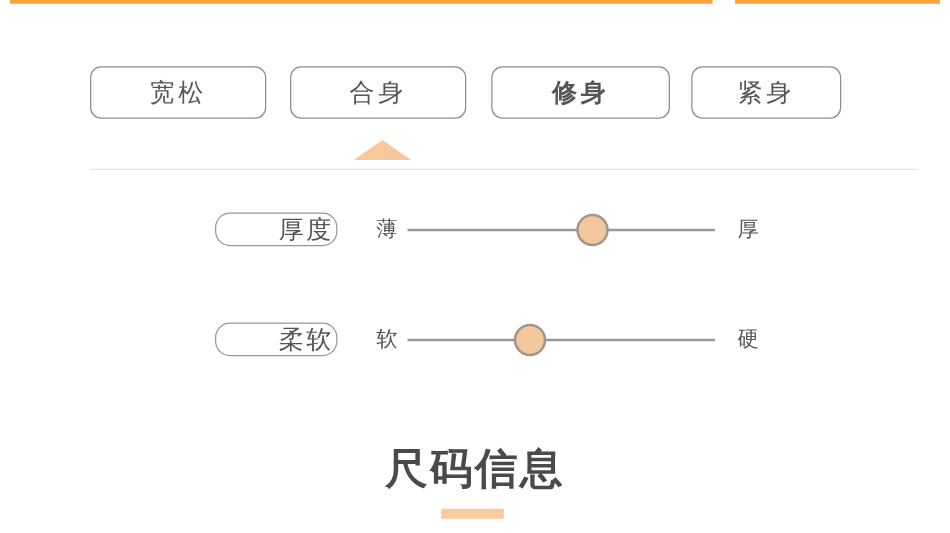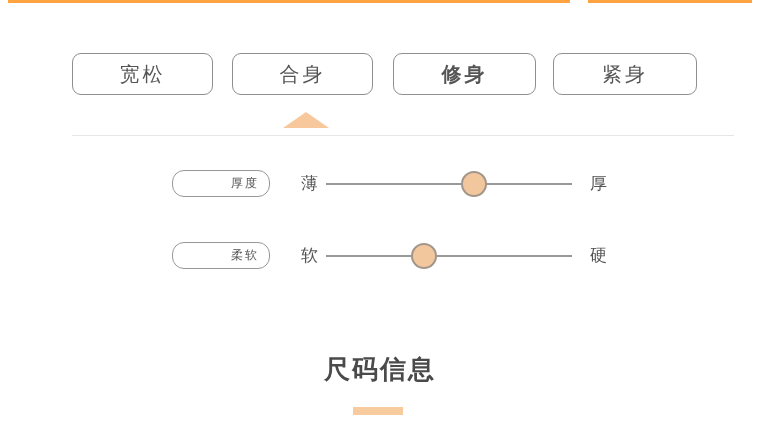--- a/index.html
+++ b/index.html
@@ -15,59 +15,59 @@
   
   .fit-tab{
     position:absolute;top:53px;height:42px;width:141px;box-sizing:border-box;
     background:#fff;border:1.5px solid #8f8f8f;border-radius:9px;
     display:flex;align-items:center;justify-content:center;
     font-size:20px;color:#555;letter-spacing:3px;cursor:pointer;
   }
   .fit-tab.t0{left:72px;}
   .fit-tab.t1{left:232px;}
   .fit-tab.t2{left:393px;width:143px;font-weight:bold;}
-  .fit-tab.t3{left:553px;width:144px;}
+  .fit-tab.t3{left:553px;width:120px;}
 
   .tab-indicator{
     position:absolute;top:112px;left:283px;width:0;height:0;
     border-left:23px solid transparent;border-right:23px solid transparent;
     border-bottom:16px solid #f8c89d;
   }
   .divider{position:absolute;top:135px;left:72px;width:662px;height:1px;background:#e6e6e6;}
 
   
   .attr-row{position:absolute;left:0;width:760px;height:28px;}
   .attr-row.r0{top:170px;}
   .attr-row.r1{top:214px;}
-  .attr-row.r2{top:242px;}
+  .attr-row.r2{top:258px;}
   .attr-badge{
     position:absolute;left:172px;top:0;width:98px;height:27px;box-sizing:border-box;
     border:1.5px solid #979797;border-radius:12px;background:#fff;
     display:flex;align-items:center;justify-content:center;
-    font-size:12px;color:#555;letter-spacing:2px;padding-left:48px;
+    font-size:20px;color:#555;letter-spacing:2px;padding-left:48px;
   }
   .attr-left{
     position:absolute;left:226px;top:0;width:92px;height:27px;line-height:27px;
     text-align:right;font-size:17px;color:#555;
   }
   .attr-track{position:absolute;left:326px;top:13px;width:246px;height:2px;background:#999;}
   .slider-knob{
     position:absolute;top:1px;width:22px;height:22px;border-radius:50%;
     background:#f2c79e;border:2px solid #a2968a;
     transform:translate(-50%,-50%);cursor:pointer;
   }
   .attr-right{
     position:absolute;left:590px;top:0;height:27px;line-height:27px;
     font-size:17px;color:#555;
   }
 
   
   .size-title{
     position:absolute;top:352px;left:0;width:760px;text-align:center;
-    font-size:26px;font-weight:bold;color:#4a4a4a;letter-spacing:2px;
+    font-size:34px;font-weight:bold;color:#4a4a4a;letter-spacing:2px;
   }
   .title-underline{position:absolute;top:407px;left:353px;width:50px;height:8px;background:#f8cb9e;}
 </style>
 </head>
 <body>
 
 <div class="page">
 
   <div class="top-line seg1"></div>
   <div class="top-line seg2"></div>

